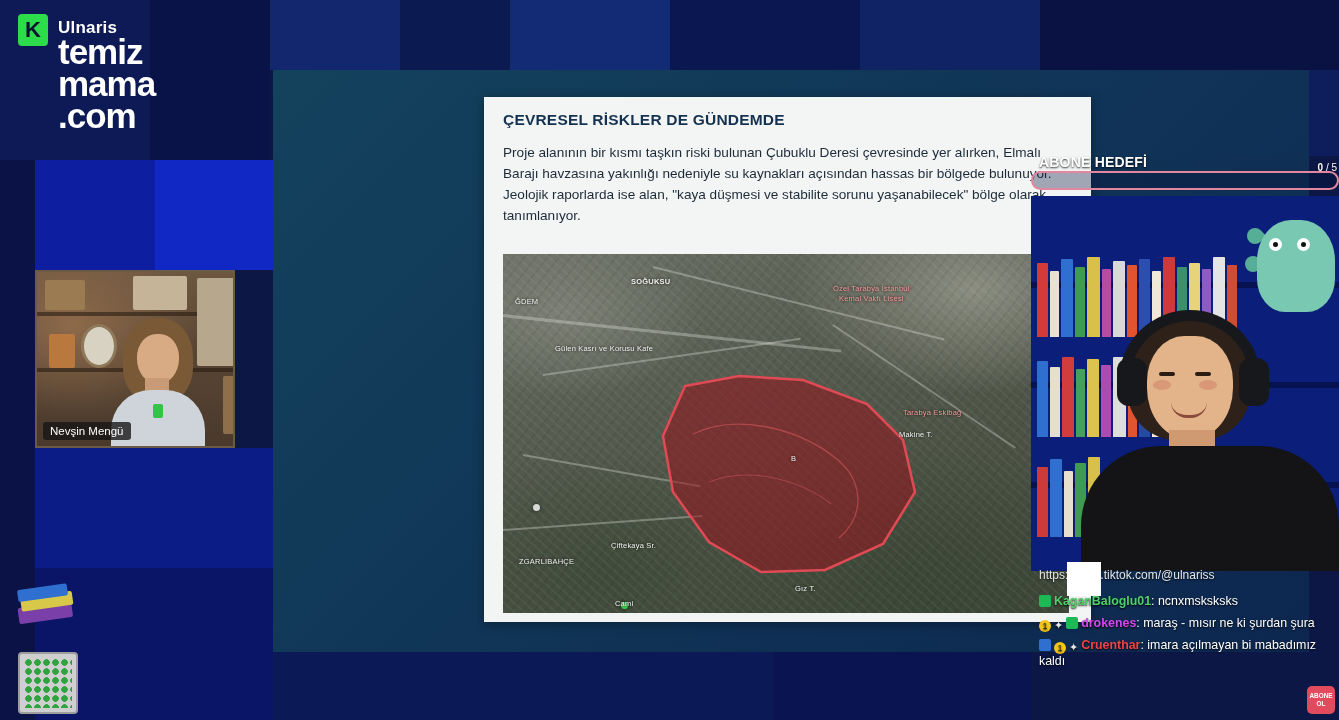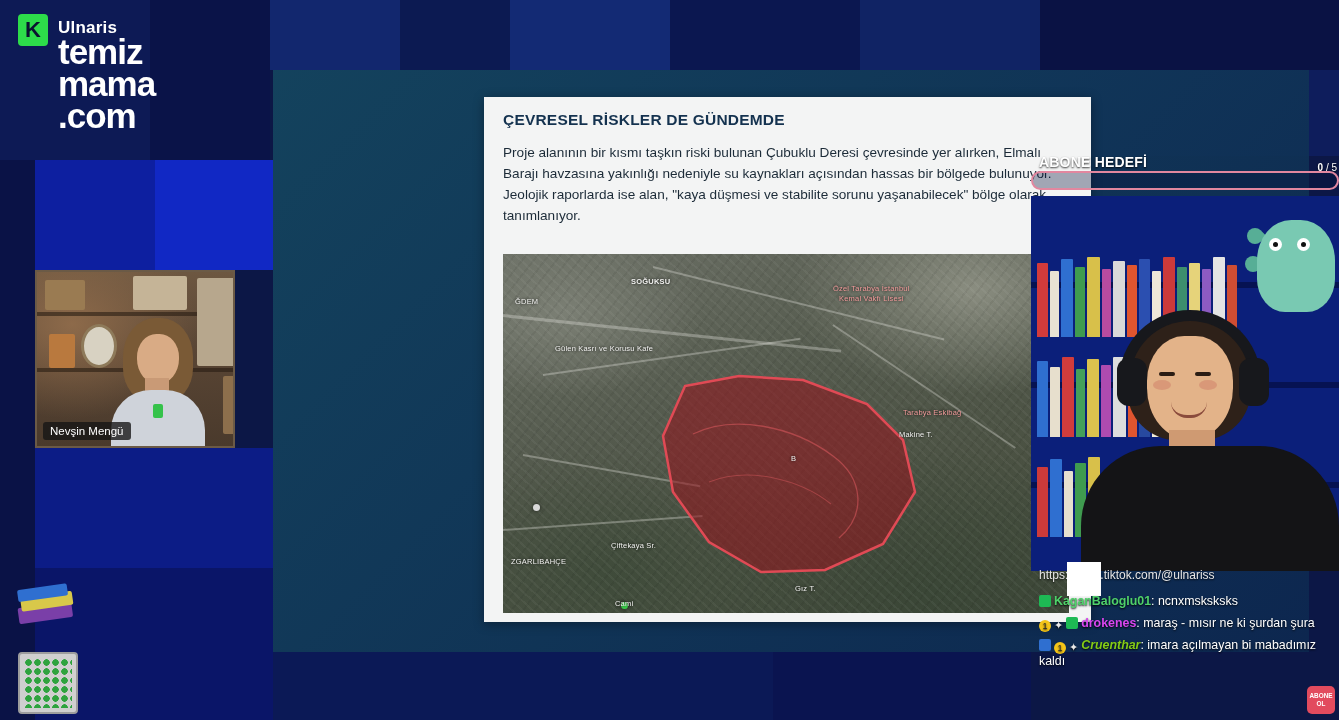--- a/index.html
+++ b/index.html
@@ -408,21 +408,21 @@
       <div id="map-labels">
           <div class="map-label" style="left: 128px; top: 23px; font-weight: bold;">SOĞUKSU</div>
           <div class="map-label" style="left: 12px; top: 43px;">ĞDEM</div>
           <div class="map-label red" style="left: 330px; top: 30px;">Özel Tarabya İstanbul</div>
           <div class="map-label red" style="left: 336px; top: 40px;">Kemal Vakfı Lisesi</div>
           <div class="map-label" style="left: 52px; top: 90px;">Gülen Kasrı ve Korusu Kafe</div>
           <div class="map-label" style="left: 396px; top: 176px;">Makine T.</div>
           <div class="map-label red" style="left: 400px; top: 154px; text-align: center;">Tarabya Eskibağ</div>
           <div class="map-label" style="left: 288px; top: 200px;">B</div>
           <div class="map-label" style="left: 108px; top: 287px;">Çiftekaya Sr.</div>
-          <div class="map-label" style="left: 8px; top: 303px; text-align: center;">ZGARLIBAHÇE</div>
+          <div class="map-label" style="left: 16px; top: 303px; text-align: center;">ZGARLIBAHÇE</div>
           <div class="map-label" style="left: 292px; top: 330px;">Gız T.</div>
           <div class="map-label" style="left: 112px; top: 345px;">Cami</div>
         </div>
     </div>
   </div>
 
   <div class="sub-goal">
     <div class="sub-goal-label">ABONE HEDEFİ</div>
     <div class="sub-goal-count">
       <b>0</b>
@@ -500,21 +500,21 @@
       <div class="h-body"></div>
     </div>
   </div>
 
   <div class="chat">
     <div class="chat-url">https://www.tiktok.com/@ulnariss</div>
     <div class="chat-white-box"></div>
     <div class="chat-lines" id="chat-lines">
         <div class="chat-line"><span class="badge sub"></span><span class="cname" style="color: rgb(79, 209, 106);">KaganBaloglu01</span><span class="cmsg">: ncnxmsksksks</span></div>
         <div class="chat-line"><span class="badge one">1</span><span class="badge star">✦</span><span class="badge sub"></span><span class="cname" style="color: #d946ef;">drokenes</span><span class="cmsg">: maraş - mısır ne ki şurdan şura</span></div>
-        <div class="chat-line"><span class="badge blue"></span><span class="badge one">1</span><span class="badge star">✦</span><span class="cname" style="color: #84cc16; font-style: italic;">Cruenthar</span><span class="cmsg">: imara açılmayan bi mabadımız kaldı</span></div>
+        <div class="chat-line"><span class="badge blue"></span><span class="badge one">1</span><span class="badge star">✦</span><span class="cname" style="color: #ef4444;">Cruenthar</span><span class="cmsg">: imara açılmayan bi mabadımız kaldı</span></div>
       </div>
   </div>
 
   <div class="prop-books">
     <div class="prop-book" style="left:0;top:18px;width:54px;height:16px;background:#7a3fa8;"></div>
     <div class="prop-book" style="left:4px;top:8px;width:52px;height:14px;background:#d8c84a;"></div>
     <div class="prop-book" style="left:2px;top:0px;width:50px;height:12px;background:#2f6fd0;"></div>
   </div>
 
   <div class="prop-tray">

